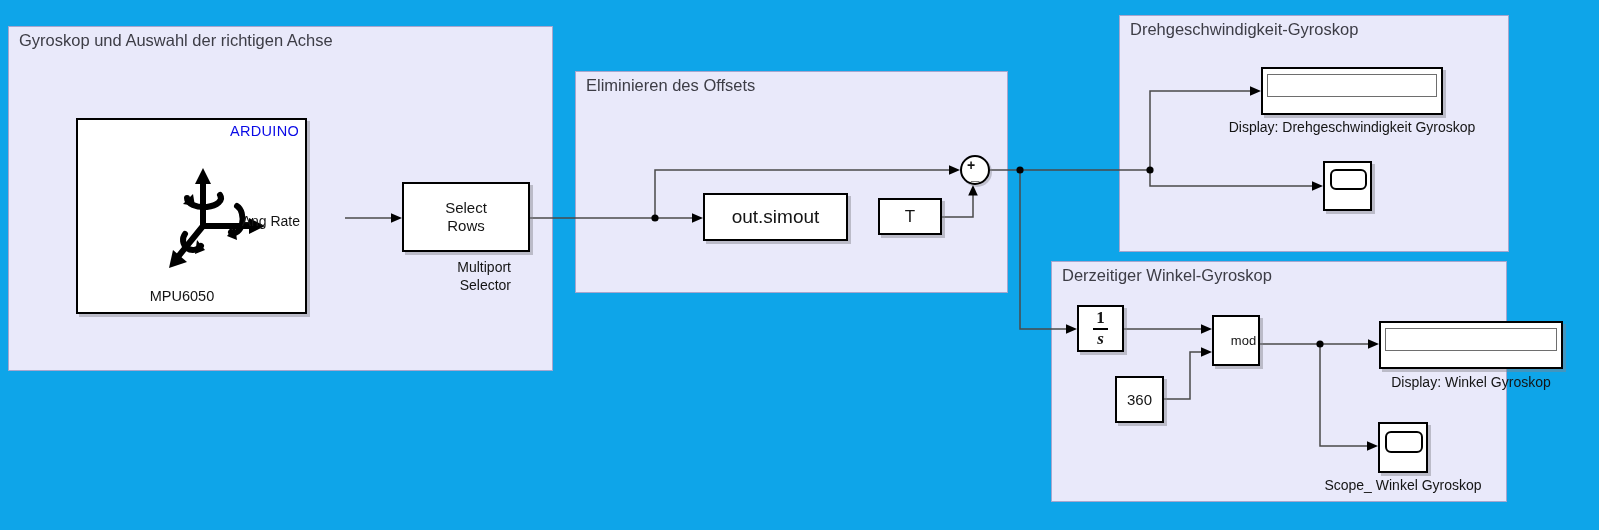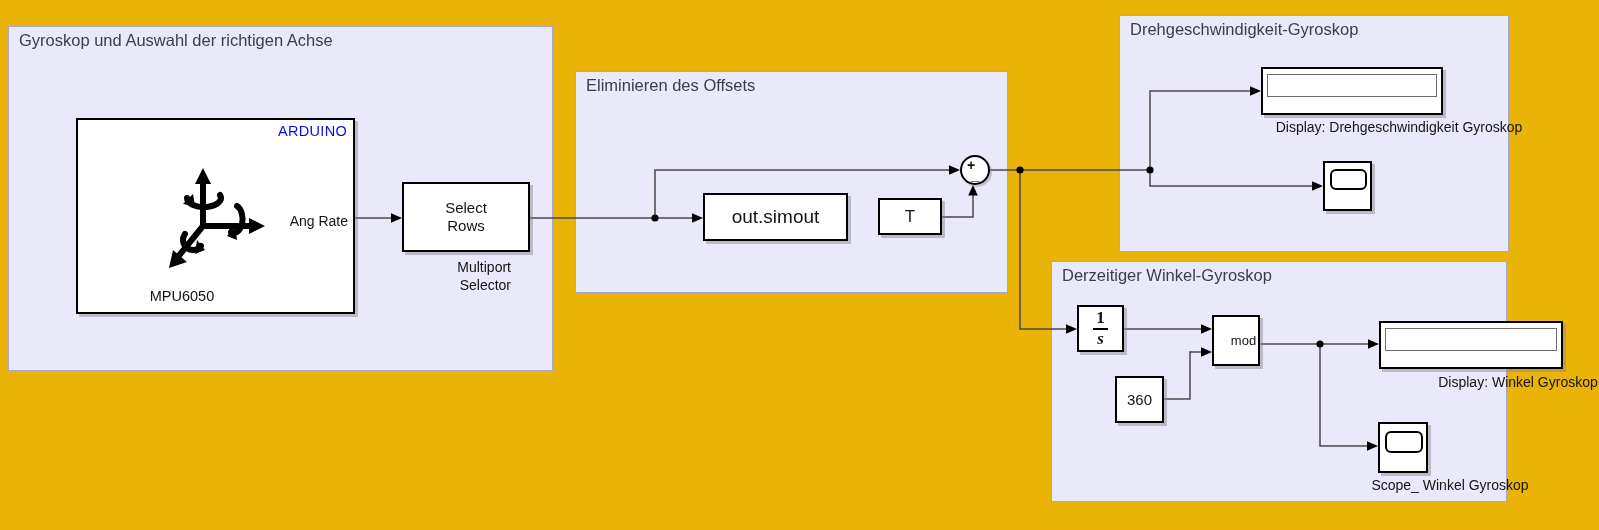--- a/index.html
+++ b/index.html
@@ -1,19 +1,19 @@
 <!DOCTYPE html>
 <html><head>
 <meta charset="utf-8">
 <style>
   html,body{margin:0;padding:0;background:#ffffff;}
   #canvas{
     position:relative;width:1599px;height:530px;overflow:hidden;
     font-family:"Liberation Sans","DejaVu Sans",sans-serif;color:#141414;
-    background:#eab308;
+    background:#0ea5e9;
   }
   .region{
     position:absolute;background:#E9E9FA;border:1px solid #A6A6CE;
     box-sizing:border-box;z-index:0;
   }
   .region-title{
     position:absolute;left:10px;top:4px;font-size:16.5px;color:#3D3D46;
     white-space:nowrap;
   }
   .wires{position:absolute;left:0;top:0;z-index:1;}
@@ -45,21 +45,21 @@
   .display-inner{
     position:absolute;left:4px;top:5px;height:23px;
     background:#fff;border:1px solid #6e6e6e;box-sizing:border-box;
   }
   .scope-inner{
     position:absolute;background:#fff;border:2.5px solid #000;border-radius:6px;
     box-sizing:border-box;
   }
   .free-label{
     position:absolute;z-index:2;font-size:14px;white-space:nowrap;
-    transform:translateX(-50%);text-align:left;margin-left:47px;
+    transform:translateX(-50%);text-align:left;
   }
   .wrap-label{
     position:absolute;z-index:2;font-size:14px;text-align:right;line-height:1.25;
   }
   .arduino-tag{
     position:absolute;right:6px;top:3px;font-size:14.5px;color:#0A0AE6;
     letter-spacing:0.3px;
   }
   .port-label{
     position:absolute;right:5px;top:93px;font-size:14px;
@@ -135,21 +135,21 @@
     <g>
       <path d="M1320 344 V446 H1369"></path>
         <polygon points="1378,446 1367,441.2 1367,450.8"></polygon>
     </g>
     <circle cx="655" cy="218" r="3.6"></circle>
     <circle cx="1020" cy="170" r="3.6"></circle>
     <circle cx="1150" cy="170" r="3.6"></circle>
     <circle cx="1320" cy="344" r="3.6"></circle>
   </svg>
 
-  <div class="block" style="left:76px;top:118px;width:279px;height:196px;padding-left:36px;">
+  <div class="block" style="left:76px;top:118px;width:231px;height:196px;padding-left:36px;">
     <span class="arduino-tag">ARDUINO</span>
     <svg class="gyro-icon" width="110" height="110" viewBox="0 0 110 110">
       <g stroke="#000" stroke-width="6" fill="none" stroke-linecap="round">
         <path d="M40 60 V14"></path>
         <path d="M40 60 H92"></path>
         <path d="M40 60 L14 92"></path>
         <path d="M24 32 a17 9 0 1 0 33 -3"></path>
         <path d="M74 40 a8 13 0 1 1 -6 26"></path>
         <path d="M22 68 a10 10 0 1 0 16 12"></path>
       </g>

